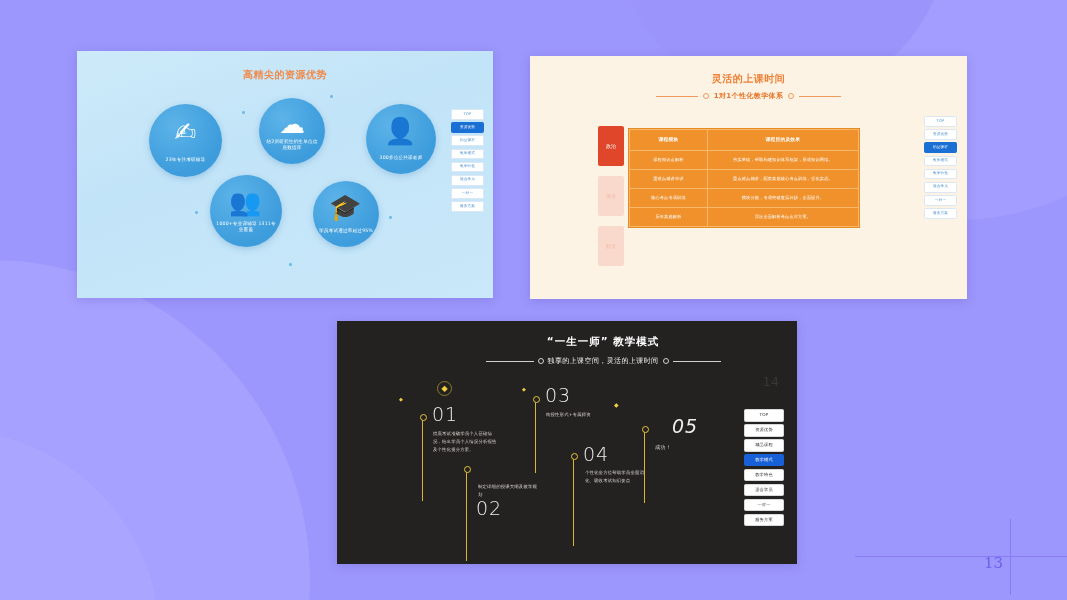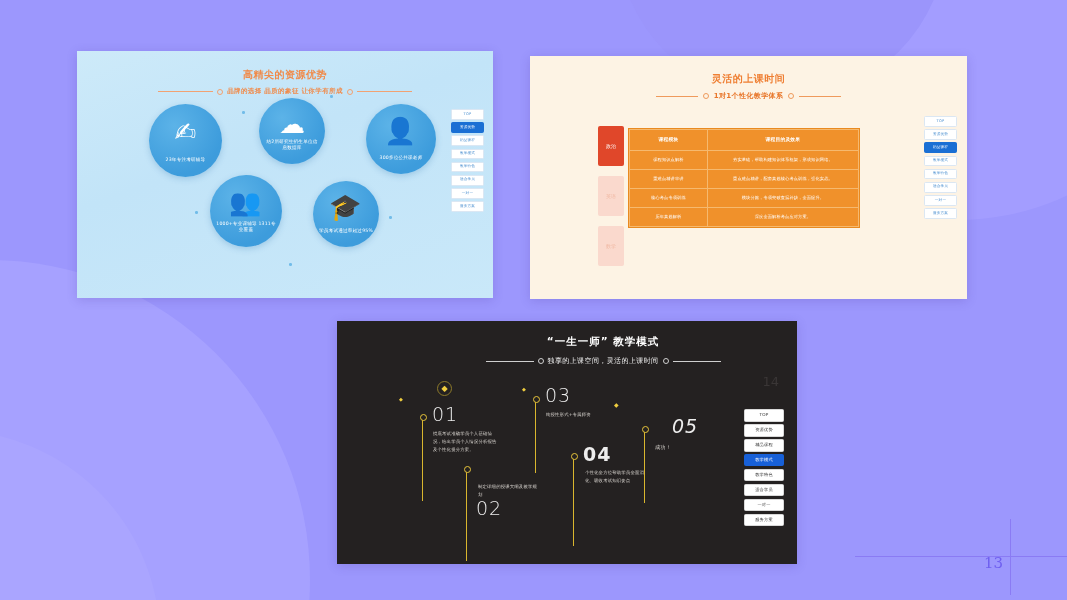--- a/index.html
+++ b/index.html
@@ -109,27 +109,20 @@
 </head>
 <body>
 
 <div class="bg-arc" id="arc-tr"></div>
 <div class="bg-arc" id="arc-tr2"></div>
 <div class="bg-arc" id="arc-bl"></div>
 <div class="bg-arc" id="arc-bl2"></div>
 
 <div class="panel" id="panel1">
   <div class="p1-title">高精尖的资源优势</div>
-  <div class="p1-sub">
-    <span class="ln"></span>
-    <span class="dot"></span>
-    <span class="txt">品牌的选择 品质的象征 让你学有所成</span>
-    <span class="dot"></span>
-    <span class="ln"></span>
-  </div>
 
   <div class="speck" style="left:165px;top:60px;"></div>
   <div class="speck" style="left:253px;top:44px;"></div>
   <div class="speck" style="left:118px;top:160px;"></div>
   <div class="speck" style="left:312px;top:165px;"></div>
   <div class="speck" style="left:212px;top:212px;"></div>
 
   <div class="bubble b1">
     <span class="glyph">✍</span>
     <span class="cap">23年专注考研辅导</span>
@@ -245,21 +238,21 @@
   <div class="tl-num" style="left:139px;top:150px;margin-top:28px;">02</div>
   <div class="tl-txt" style="left:141px;top:162px;width:62px;">制定详细的授课大纲及教学规划</div>
 
   <div class="tl-stem" style="left:198px;top:80px;height:72px;"></div>
   <div class="tl-node" style="left:195.5px;top:75px;"></div>
   <div class="tl-num" style="left:208px;top:65px;">03</div>
   <div class="tl-txt" style="left:209px;top:90px;width:72px;">纯授性形式+专属师资</div>
 
   <div class="tl-stem" style="left:236px;top:137px;height:88px;"></div>
   <div class="tl-node" style="left:233.5px;top:132px;"></div>
-  <div class="tl-num" style="left:246px;top:124px;font-weight:bold;">04</div>
+  <div class="tl-num" style="left:246px;top:124px;">04</div>
   <div class="tl-txt" style="left:248px;top:148px;width:60px;">个性化全方位帮助学员全面消化、吸收考试知识要点</div>
 
   <div class="tl-stem" style="left:307px;top:110px;height:72px;"></div>
   <div class="tl-node" style="left:304.5px;top:105px;"></div>
   <div class="tl-num" style="left:335px;top:96px;font-style:italic;">05</div>
   <div class="tl-txt" style="left:318px;top:122px;width:50px;font-size:5.2px;">成功！</div>
 
   <div class="rail rail-dark" id="rail3">
     <div class="rb">TOP</div>
     <div class="rb">资源优势</div>

